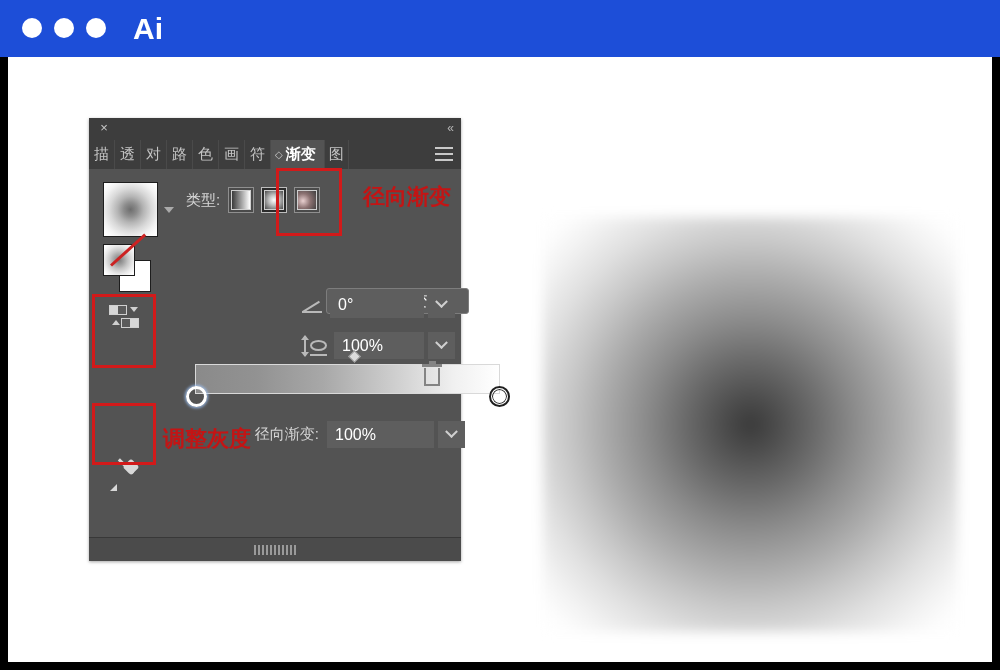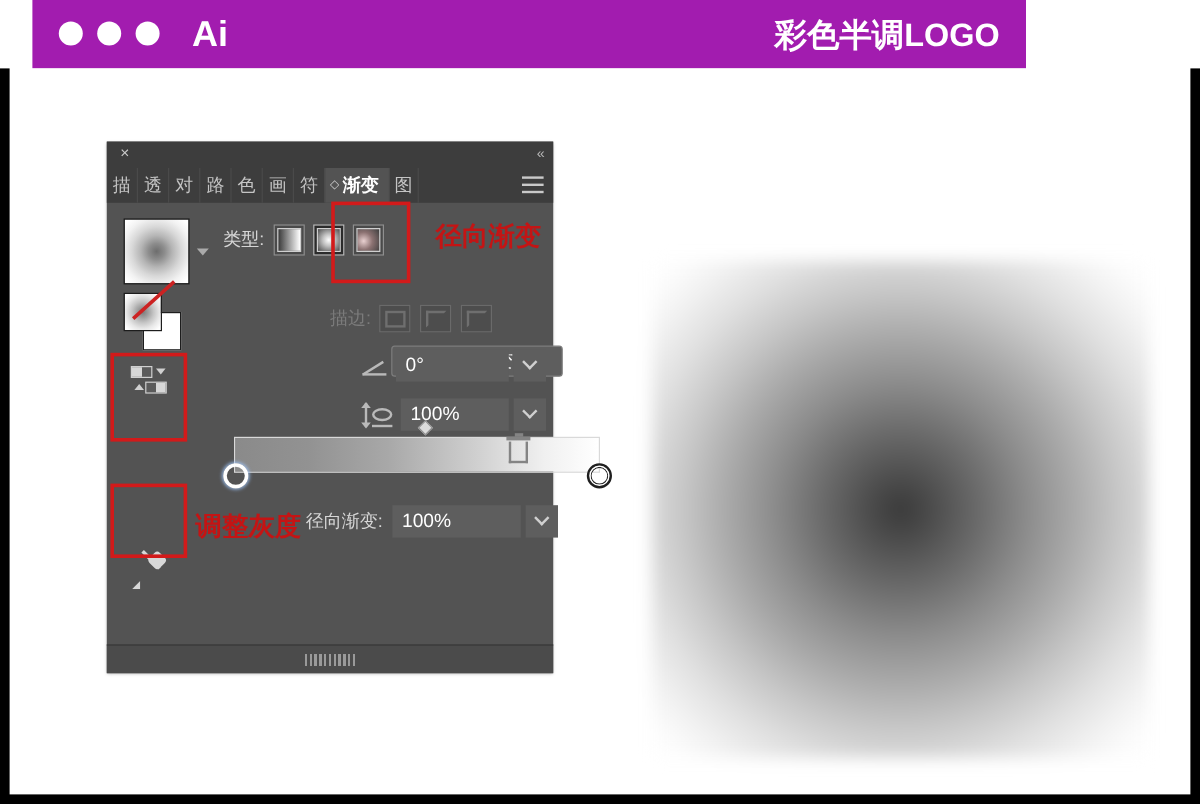--- a/index.html
+++ b/index.html
@@ -6,23 +6,22 @@
   html, body {
     width: 1000px; height: 670px;
     background: #ffffff;
     font-family: "Liberation Sans", "DejaVu Sans", sans-serif;
     overflow: hidden;
   }
   #root { position: relative; width: 1000px; height: 670px; background: #ffffff; }
 
   
   .titlebar {
-    position: absolute; left: 0; top: 0; width: 828px; height: 57px;
-    background: #a21caf;
-    margin-left: 27px;
+    position: absolute; left: 0; top: 0; width: 1000px; height: 57px;
+    background: #1d4ed8;
   }
   .traffic {
     position: absolute; left: 22px; top: 18px;
     display: flex; gap: 12px; align-items: center;
   }
   .dot { width: 20px; height: 20px; border-radius: 50%; background: #ffffff; display:block; }
   .ai-label {
     position: absolute; left: 133px; top: 10px;
     color: #ffffff; font-size: 30px; font-weight: bold;
     letter-spacing: 0px; line-height: 38px;
@@ -243,21 +242,20 @@
 
 <div id="root">
 
   <div class="titlebar">
     <div class="traffic">
       <span class="dot"></span>
       <span class="dot"></span>
       <span class="dot"></span>
     </div>
     <div class="ai-label">Ai</div>
-    <div class="doc-title">彩色半调LOGO</div>
   </div>
 
   <div class="canvas-area">
     <div class="artwork"></div>
   </div>
 
   <div class="panel">
 
     <div class="panel-top">
       <div class="panel-close">×</div>
@@ -318,34 +316,20 @@
               <span class="tb-inner tb-radial"></span>
             </span>
           <span class="tbtn">
               <span class="tb-inner tb-free"></span>
             </span>
         </span>
       </div>
 
       <div class="edit-grad">编辑渐变</div>
 
-      <div class="row stroke-row">
-        <span class="lbl dim">描边:</span>
-        <span class="stroke-btns">
-          <span class="sbtn">
-              <span class="sb-g"></span>
-            </span>
-          <span class="sbtn">
-              <span class="sb-g b"></span>
-            </span>
-          <span class="sbtn">
-              <span class="sb-g c"></span>
-            </span>
-        </span>
-      </div>
 
       <div class="row angle-row">
         <span class="icn-angle">
             <span class="a-h"></span>
             <span class="a-d"></span>
           </span>
         <span class="field" style="min-width:94px">0°</span>
         <span class="fdrop">
             <span class="chev"></span>
           </span>

